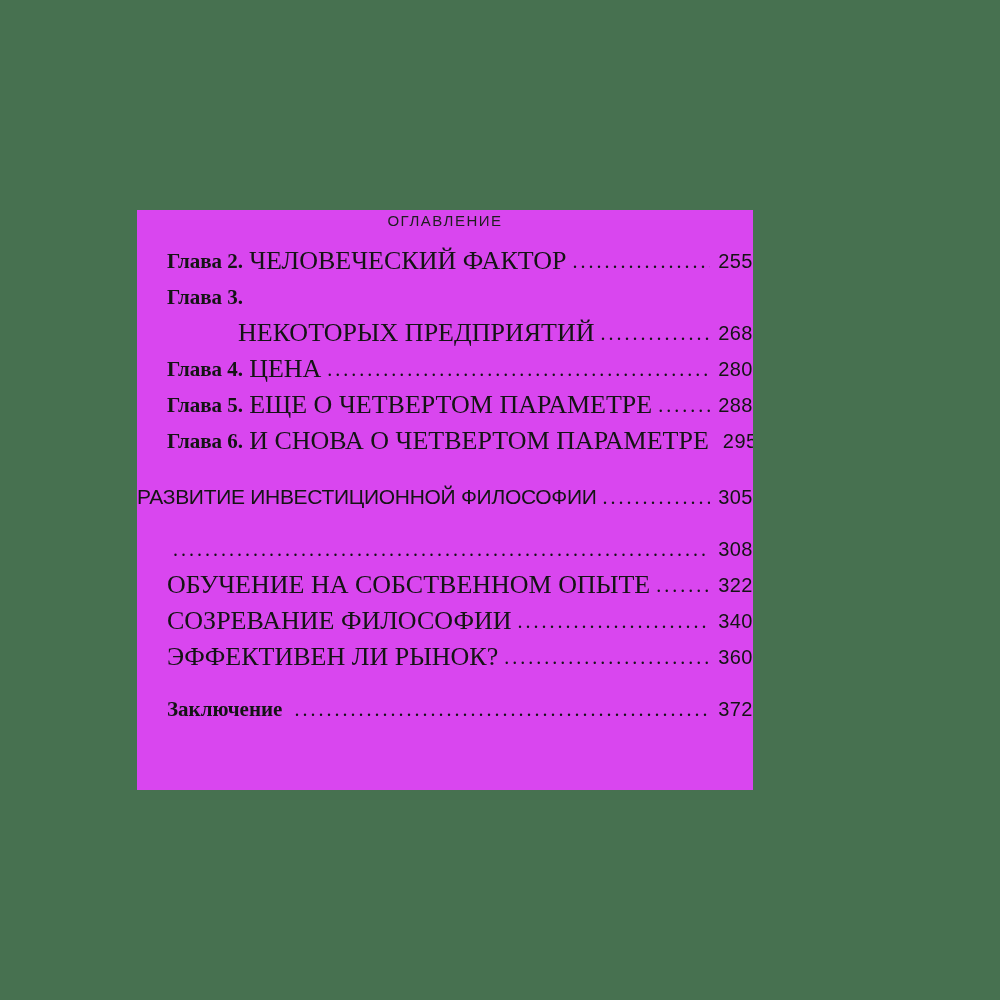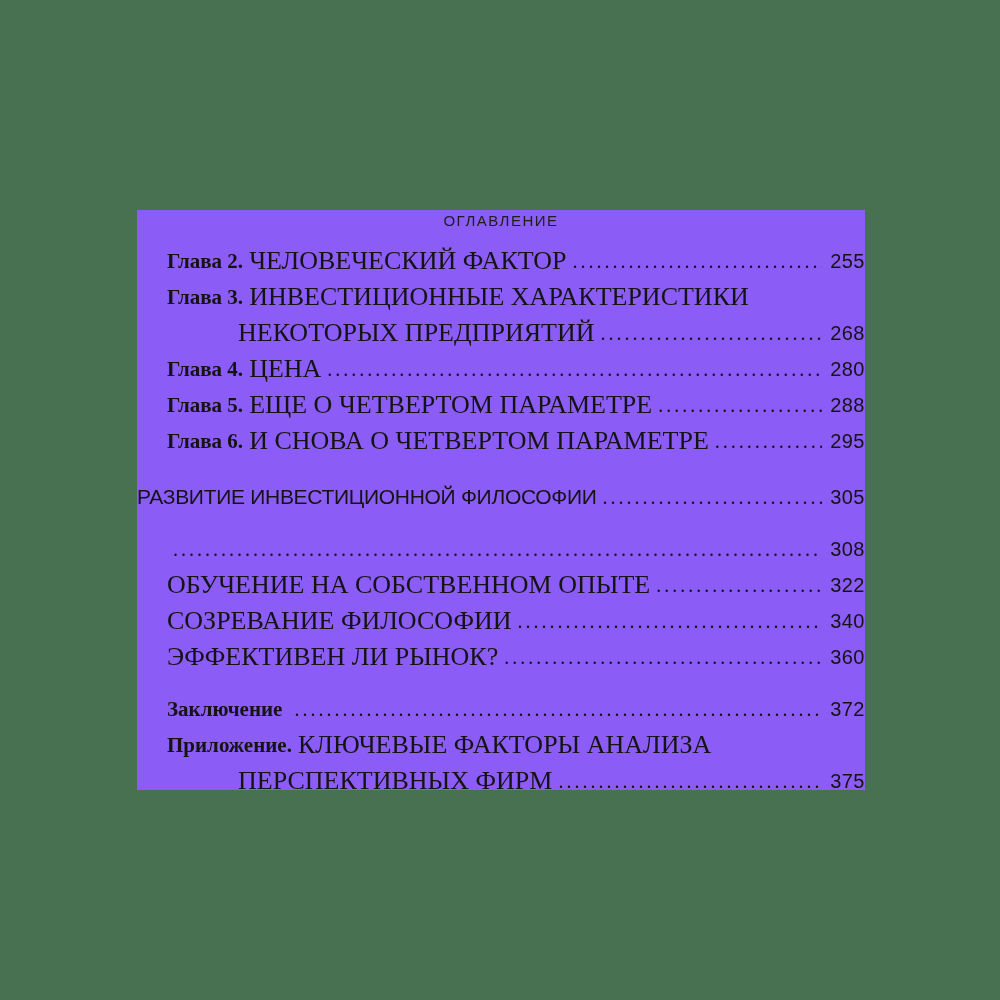--- a/index.html
+++ b/index.html
@@ -8,23 +8,23 @@
     height: 1000px;
     position: relative;
     overflow: hidden;
     background: #477150;
     font-family: "Liberation Serif", serif;
   }
   .book-page {
     position: absolute;
     left: 137px;
     top: 210px;
-    width: 728px;
+    width: 616px;
     height: 580px;
-    background: #8b5cf6;
+    background: #d946ef;
     box-sizing: border-box;
     padding-top: 3px;
     overflow: hidden;
     color: #141414;
   }
   .running-head {
     text-align: center;
     font-family: "Liberation Sans", sans-serif;
     font-size: 15px;
     line-height: 16px;
@@ -85,21 +85,20 @@
     <div class="row indent">
       <span class="prefix">Глава 2.</span>
       <span class="title">ЧЕЛОВЕЧЕСКИЙ ФАКТОР</span>
       <span class="leader"></span>
       <span class="pagenum">255</span>
     </div>
 
     <div>
       <div class="row indent">
         <span class="prefix">Глава 3.</span>
-        <span class="title">ИНВЕСТИЦИОННЫЕ ХАРАКТЕРИСТИКИ</span>
       </div>
       <div class="row indent2">
         <span class="title">НЕКОТОРЫХ ПРЕДПРИЯТИЙ</span>
         <span class="leader"></span>
         <span class="pagenum">268</span>
       </div>
     </div>
 
     <div class="row indent">
       <span class="prefix">Глава 4.</span>
@@ -150,26 +149,15 @@
       <span class="leader"></span>
       <span class="pagenum">360</span>
     </div>
 
     <div class="row indent gap-section">
       <span class="prefix">Заключение</span>
       <span class="leader"></span>
       <span class="pagenum">372</span>
     </div>
 
-    <div>
-      <div class="row indent">
-        <span class="prefix">Приложение.</span>
-        <span class="title">КЛЮЧЕВЫЕ ФАКТОРЫ АНАЛИЗА</span>
-      </div>
-      <div class="row indent2">
-        <span class="title">ПЕРСПЕКТИВНЫХ ФИРМ</span>
-        <span class="leader"></span>
-        <span class="pagenum">375</span>
-      </div>
-    </div>
 
   </div>
 </div>
 
 </body></html>

